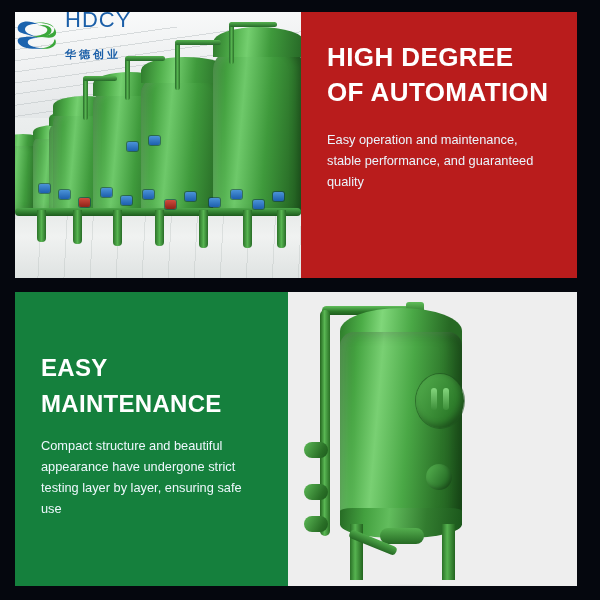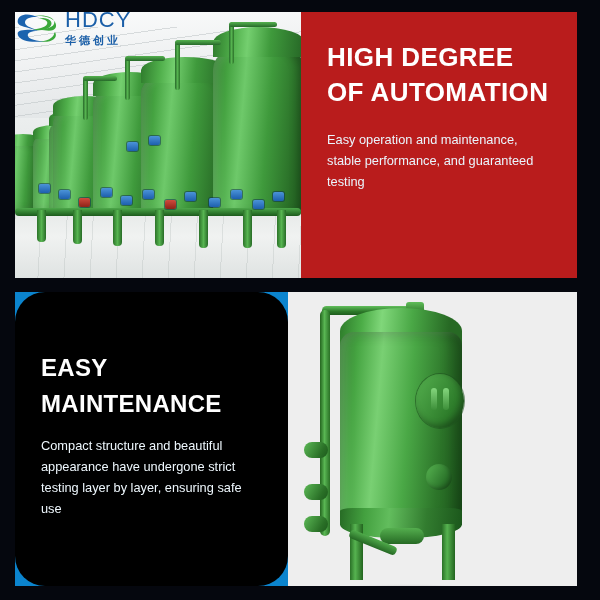--- a/index.html
+++ b/index.html
@@ -68,22 +68,22 @@
     max-width:210px;
   }
 
   
   .panel-bottom{
     position:absolute; left:15px; top:292px;
     width:562px; height:294px;
     display:flex; overflow:hidden; background:#0b84ce;
   }
   .blue-pane2{
-    width:273px; flex:0 0 273px; background:#000000;
-    padding:58px 20px 20px 26px; position:relative;border-radius:30px;
+    width:273px; flex:0 0 273px; background:#15803d;
+    padding:58px 20px 20px 26px; position:relative;
   }
   .h-title2{
     color:#fff; font-weight:700; font-size:24px; line-height:1.5;
     letter-spacing:.3px; text-transform:uppercase;
   }
   .h-body2{ color:#eef7fd; font-size:12.8px; line-height:1.64; margin-top:14px; max-width:215px; }
 
   .photo-single{
     flex:1; background:#eeeeee; position:relative; overflow:hidden;
   }
@@ -157,21 +157,21 @@
   .logo{
     position:absolute; left:14px; top:9px; z-index:30;
     display:flex; align-items:center; gap:7px;
   }
   .logo-mark{ width:44px; height:34px; display:block; }
   .logo-text{ display:flex; flex-direction:column; line-height:1; }
   .logo-en{
     font-size:22px; font-weight:400; color:#1b5fa8; letter-spacing:1px;
   }
   .logo-cn{
-    font-size:11px; font-weight:700; color:#1b5fa8; letter-spacing:3px; margin-top:4px;
+    font-size:11px; font-weight:700; color:#1b5fa8; letter-spacing:3px; margin-top:18px;
   }
 </style>
 </head>
 <body>
 
 <div class="page">
 
   <div class="panel-top">
 
     <div class="photo-multi">
@@ -216,21 +216,21 @@
       <div class="valve" style="left:194px; top:186px;"></div>
       <div class="valve" style="left:216px; top:178px;"></div>
       <div class="valve" style="left:238px; top:188px;"></div>
       <div class="valve" style="left:258px; top:180px;"></div>
       <div class="valve" style="left:112px; top:130px;"></div>
       <div class="valve" style="left:134px; top:124px;"></div>
     </div>
 
     <div class="blue-pane">
       <div class="h-title">HIGH DEGREE OF AUTOMATION</div>
-      <div class="h-body">Easy operation and maintenance, stable performance, and guaranteed testing</div>
+      <div class="h-body">Easy operation and maintenance, stable performance, and guaranteed quality</div>
     </div>
   </div>
 
   <div class="panel-bottom">
 
     <div class="blue-pane2">
       <div class="h-title2">EASY MAINTENANCE</div>
       <div class="h-body2">Compact structure and beautiful appearance have undergone strict testing layer by layer, ensuring safe use</div>
     </div>
 

